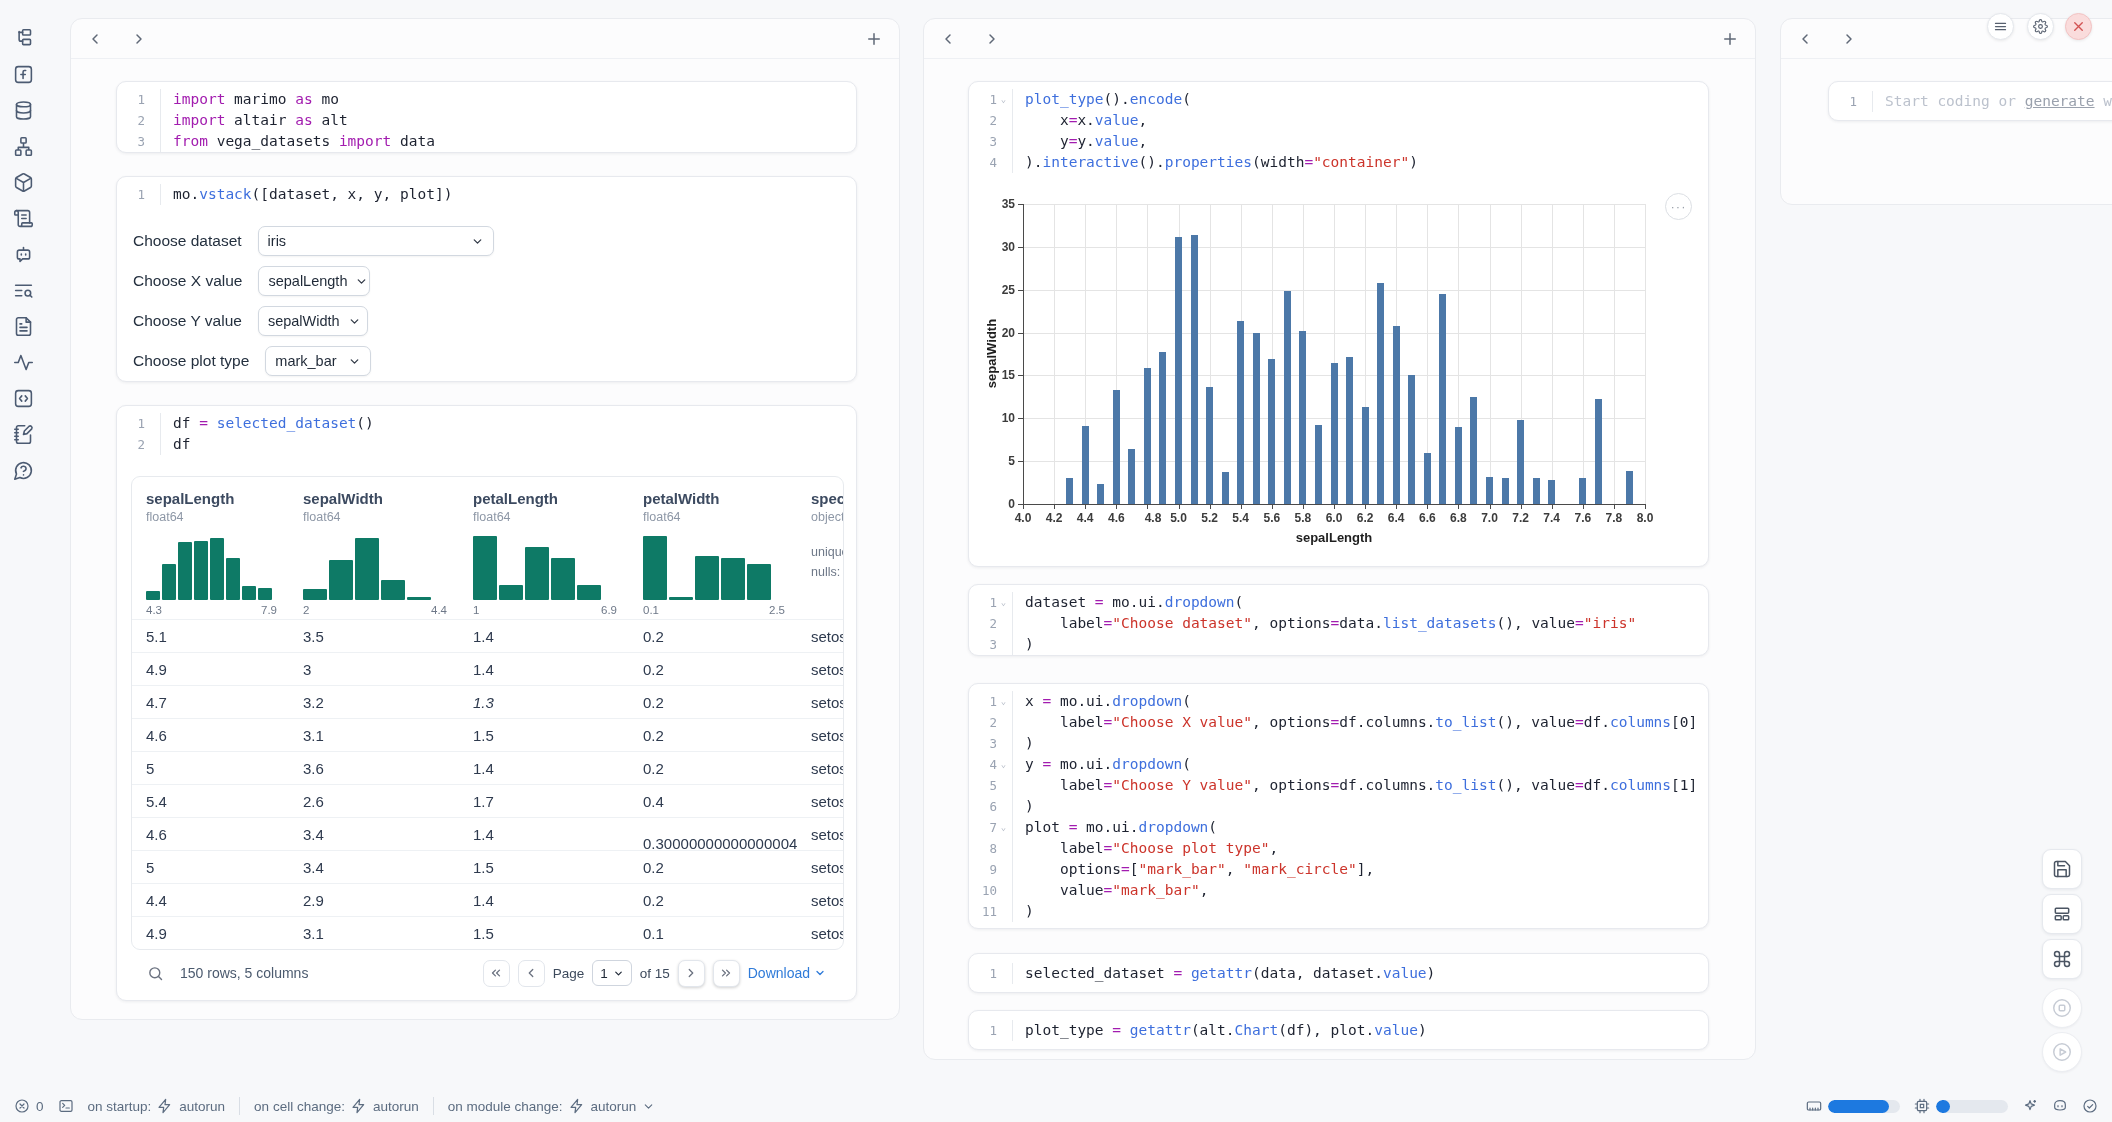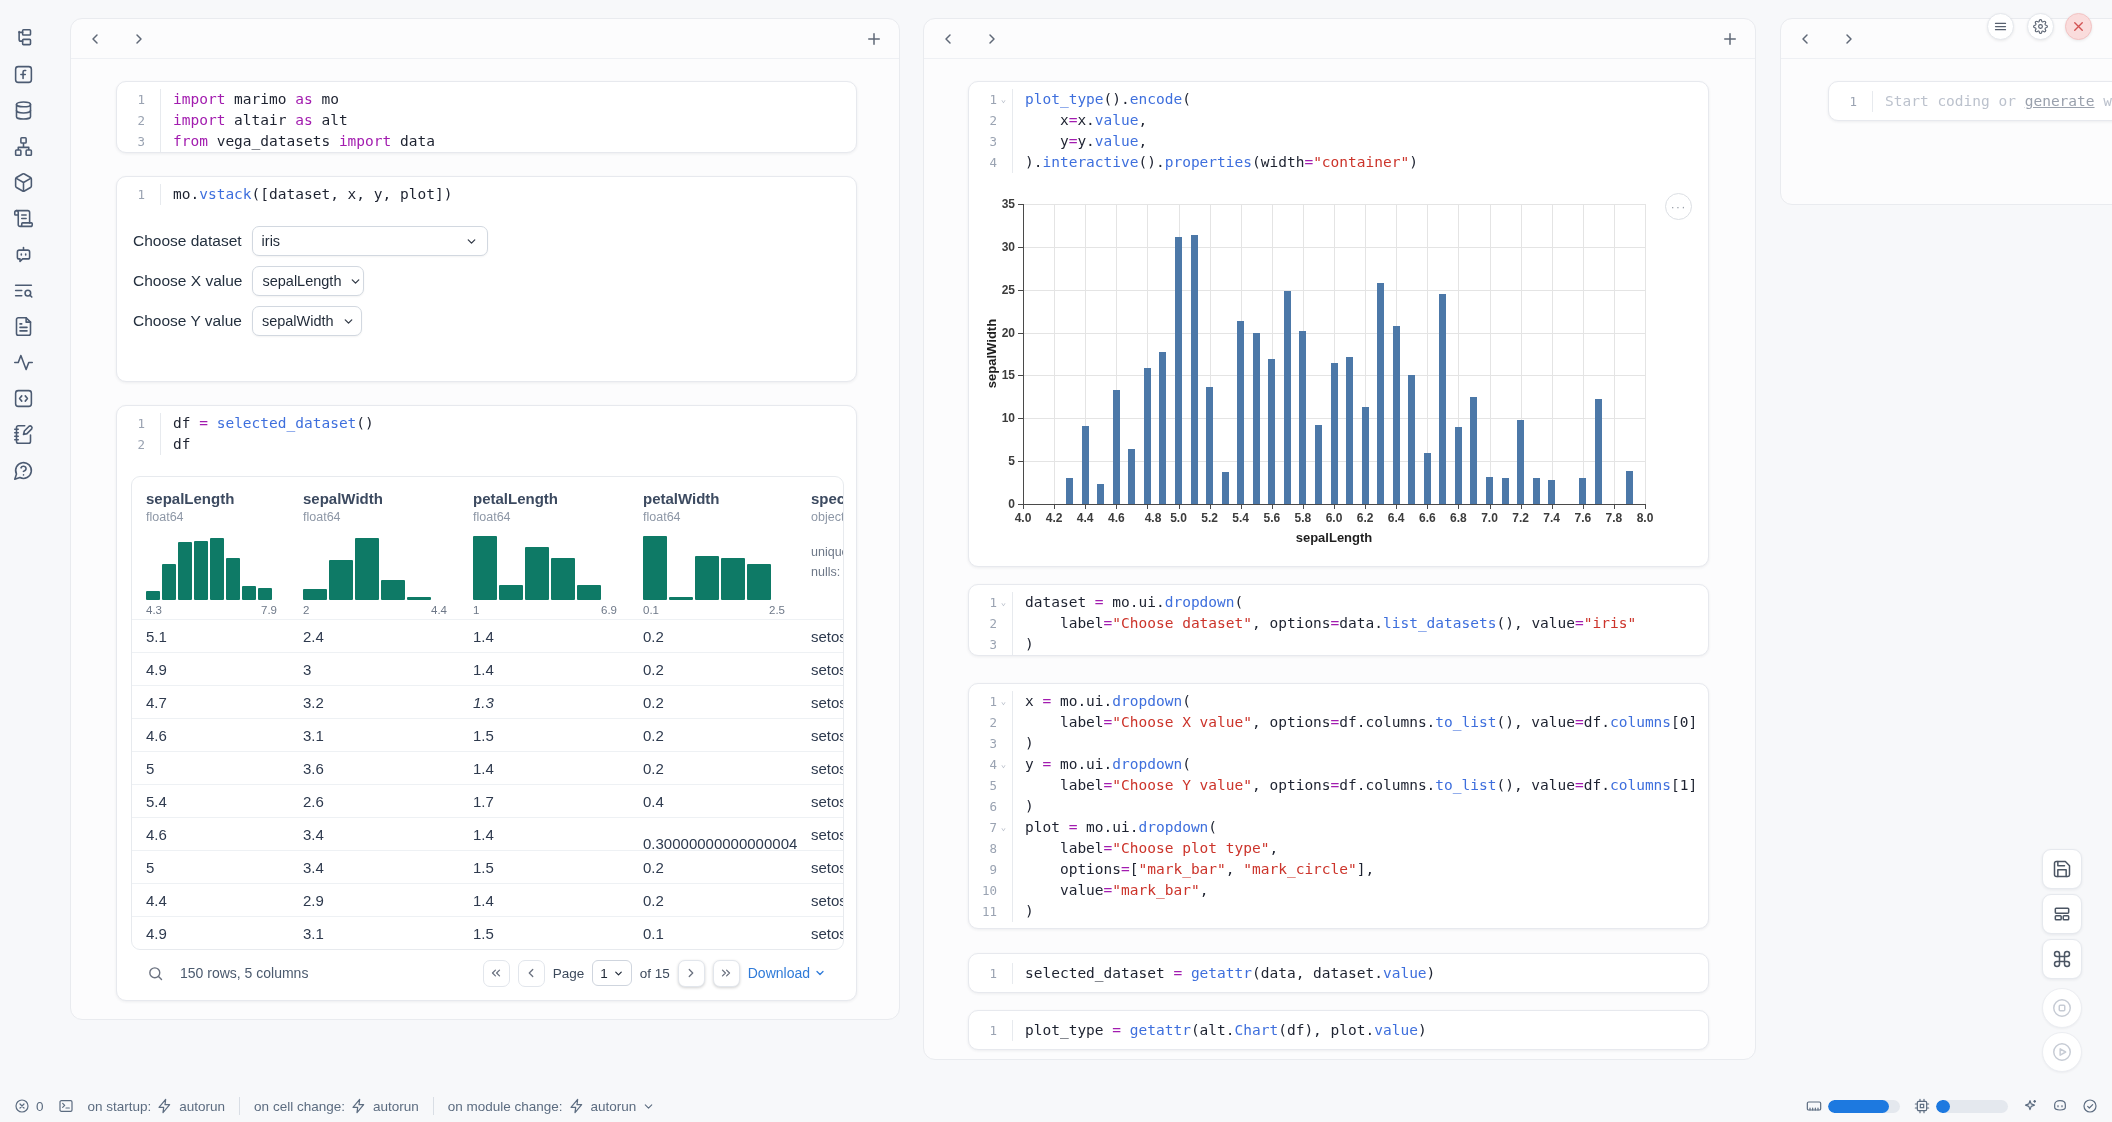--- a/index.html
+++ b/index.html
@@ -23,21 +23,21 @@
           box-shadow:0 1px 3px rgba(30,40,60,.07); overflow:hidden; }
   .code-block { padding:7px 0 7px 0; }
   .code-line { display:flex; line-height:21px; font-family:"DejaVu Sans Mono", monospace; font-size:14.5px; color:#1d2230; white-space:pre; }
   .ln { width:28px; flex:none; text-align:right; color:#9aa3b2; font-size:12.5px; }
   .caret { width:13px; flex:none; color:#b3bac6; font-size:9px; text-align:center; line-height:21px; }
   .code-text { border-left:1px solid #e7eaee; padding-left:12px; margin-left:2px; }
   .tok-k { color:#a21caf; } .tok-f { color:#3e6fdd; } .tok-s { color:#cc342b; }
   .tok-o { color:#a21caf; } .tok-g { color:#bcc2cd; } .tok-gu { color:#9aa1ad; text-decoration:underline; }
   
   .controls { padding:14px 0 0 16px; }
-  .ctl-row { display:flex; align-items:center; gap:10px; margin-bottom:10px; height:30px; }
+  .ctl-row { display:flex; align-items:center; gap:16px; margin-bottom:10px; height:30px; }
   .ctl-label { font-size:15.5px; color:#24303f; }
   .select { display:inline-flex; align-items:center; justify-content:space-between; gap:8px;
             border:1px solid #d2d8e0; border-radius:7px; height:30px; padding:0 9px; background:#fff;
             box-shadow:0 1px 2px rgba(0,0,0,.05); font-size:14.5px; color:#1f2937; cursor:pointer; }
   .select svg { width:13px; height:13px; color:#333b48; flex:none; }
   
   .tbl { margin:0 14px; border:1px solid #e7eaee; border-radius:9px; overflow:hidden; width:713px; }
   .tbl-head { display:flex; }
   .t-col { flex:none; padding:13px 12px 0 14px; }
   .col-name { font-size:15px; font-weight:700; color:#3c4a60; line-height:18px; }
@@ -239,20 +239,29 @@
         </div>
         <div class="ctl-row">
           <span class="ctl-label">Choose Y value</span>
           <span class="select" style="width: 110px;">
             <span>sepalWidth</span>
             <svg viewBox="0 0 24 24" fill="none" stroke="currentColor" stroke-width="2.4" stroke-linecap="round" stroke-linejoin="round">
               <path d="m6 9 6 6 6-6"></path>
             </svg>
           </span>
         </div>
+        <div class="ctl-row">
+          <span class="ctl-label">Choose plot type</span>
+          <span class="select" style="width: 106px;">
+            <span>mark_bar</span>
+            <svg viewBox="0 0 24 24" fill="none" stroke="currentColor" stroke-width="2.4" stroke-linecap="round" stroke-linejoin="round">
+              <path d="m6 9 6 6 6-6"></path>
+            </svg>
+          </span>
+        </div>
       </div>
   </div>
   <div class="cell" style="left:45px; top:386px; width:741px; height:596px;">
     <div class="code-block">
         <div class="code-line"><span class="ln">1</span><span class="caret"></span><span class="code-text"><span>df </span><span class="tok-o">=</span><span> </span><span class="tok-f">selected_dataset</span><span>()</span></span></div>
         <div class="code-line"><span class="ln">2</span><span class="caret"></span><span class="code-text"><span>df</span></span></div>
       </div>
     <div class="tbl" style="margin-top:14px;">
       <div class="tbl-head" id="tbl-head">
           <div class="t-col" style="width: 157px;">
@@ -323,21 +332,21 @@
             <div class="col-type">object</div>
             <div class="stats">
               <div>unique:</div>
               <div>nulls:</div>
             </div>
           </div>
         </div>
       <div id="tbl-body">
           <div class="tr">
             <div class="td" style="width: 157px;">5.1</div>
-            <div class="td" style="width: 170px;">2.4</div>
+            <div class="td" style="width: 170px;">3.5</div>
             <div class="td" style="width: 170px;">1.4</div>
             <div class="td" style="width: 168px;">0.2</div>
             <div class="td" style="width: 150px;">setosa</div>
           </div>
           <div class="tr">
             <div class="td" style="width: 157px;">4.9</div>
             <div class="td" style="width: 170px;">3</div>
             <div class="td" style="width: 170px;">1.4</div>
             <div class="td" style="width: 168px;">0.2</div>
             <div class="td" style="width: 150px;">setosa</div>

